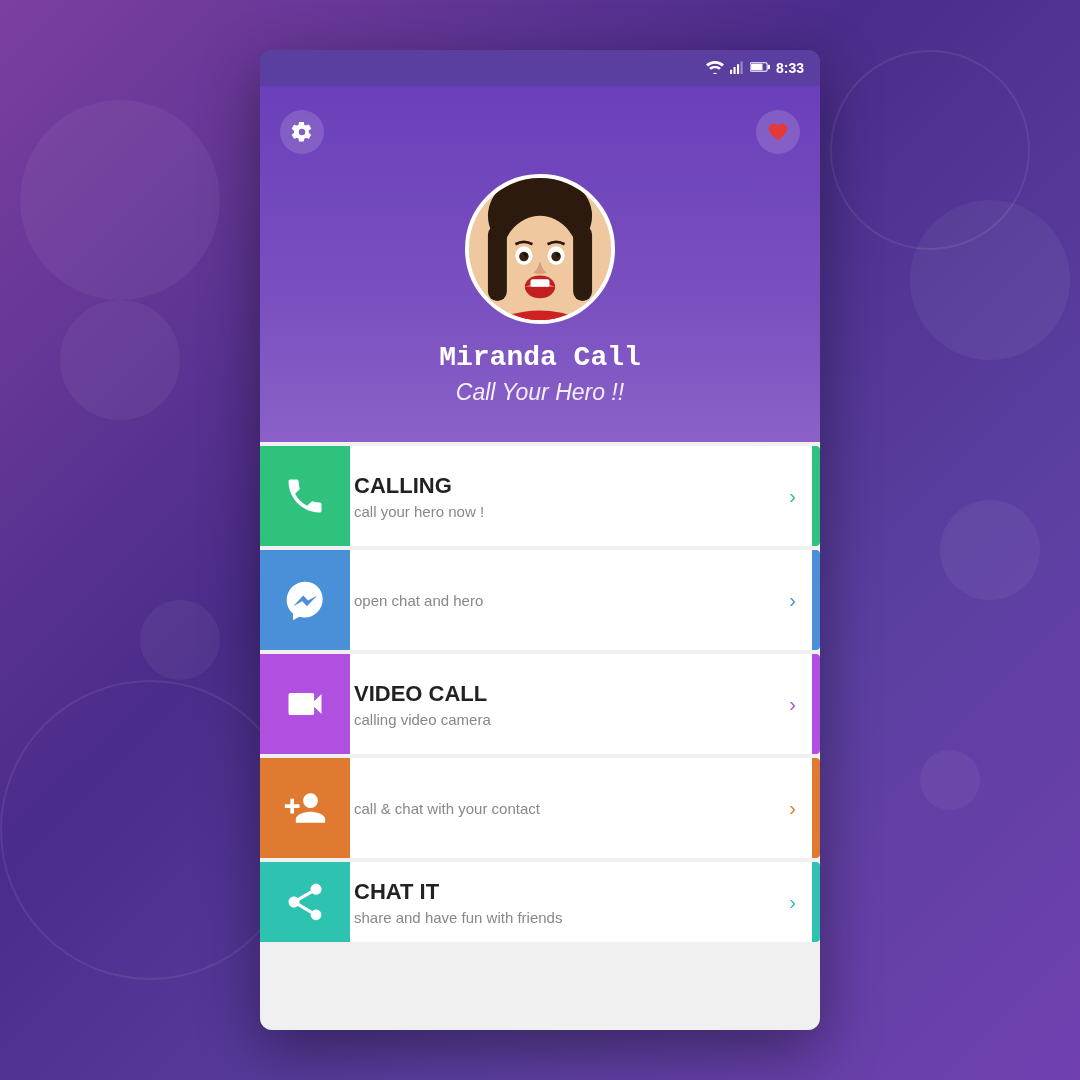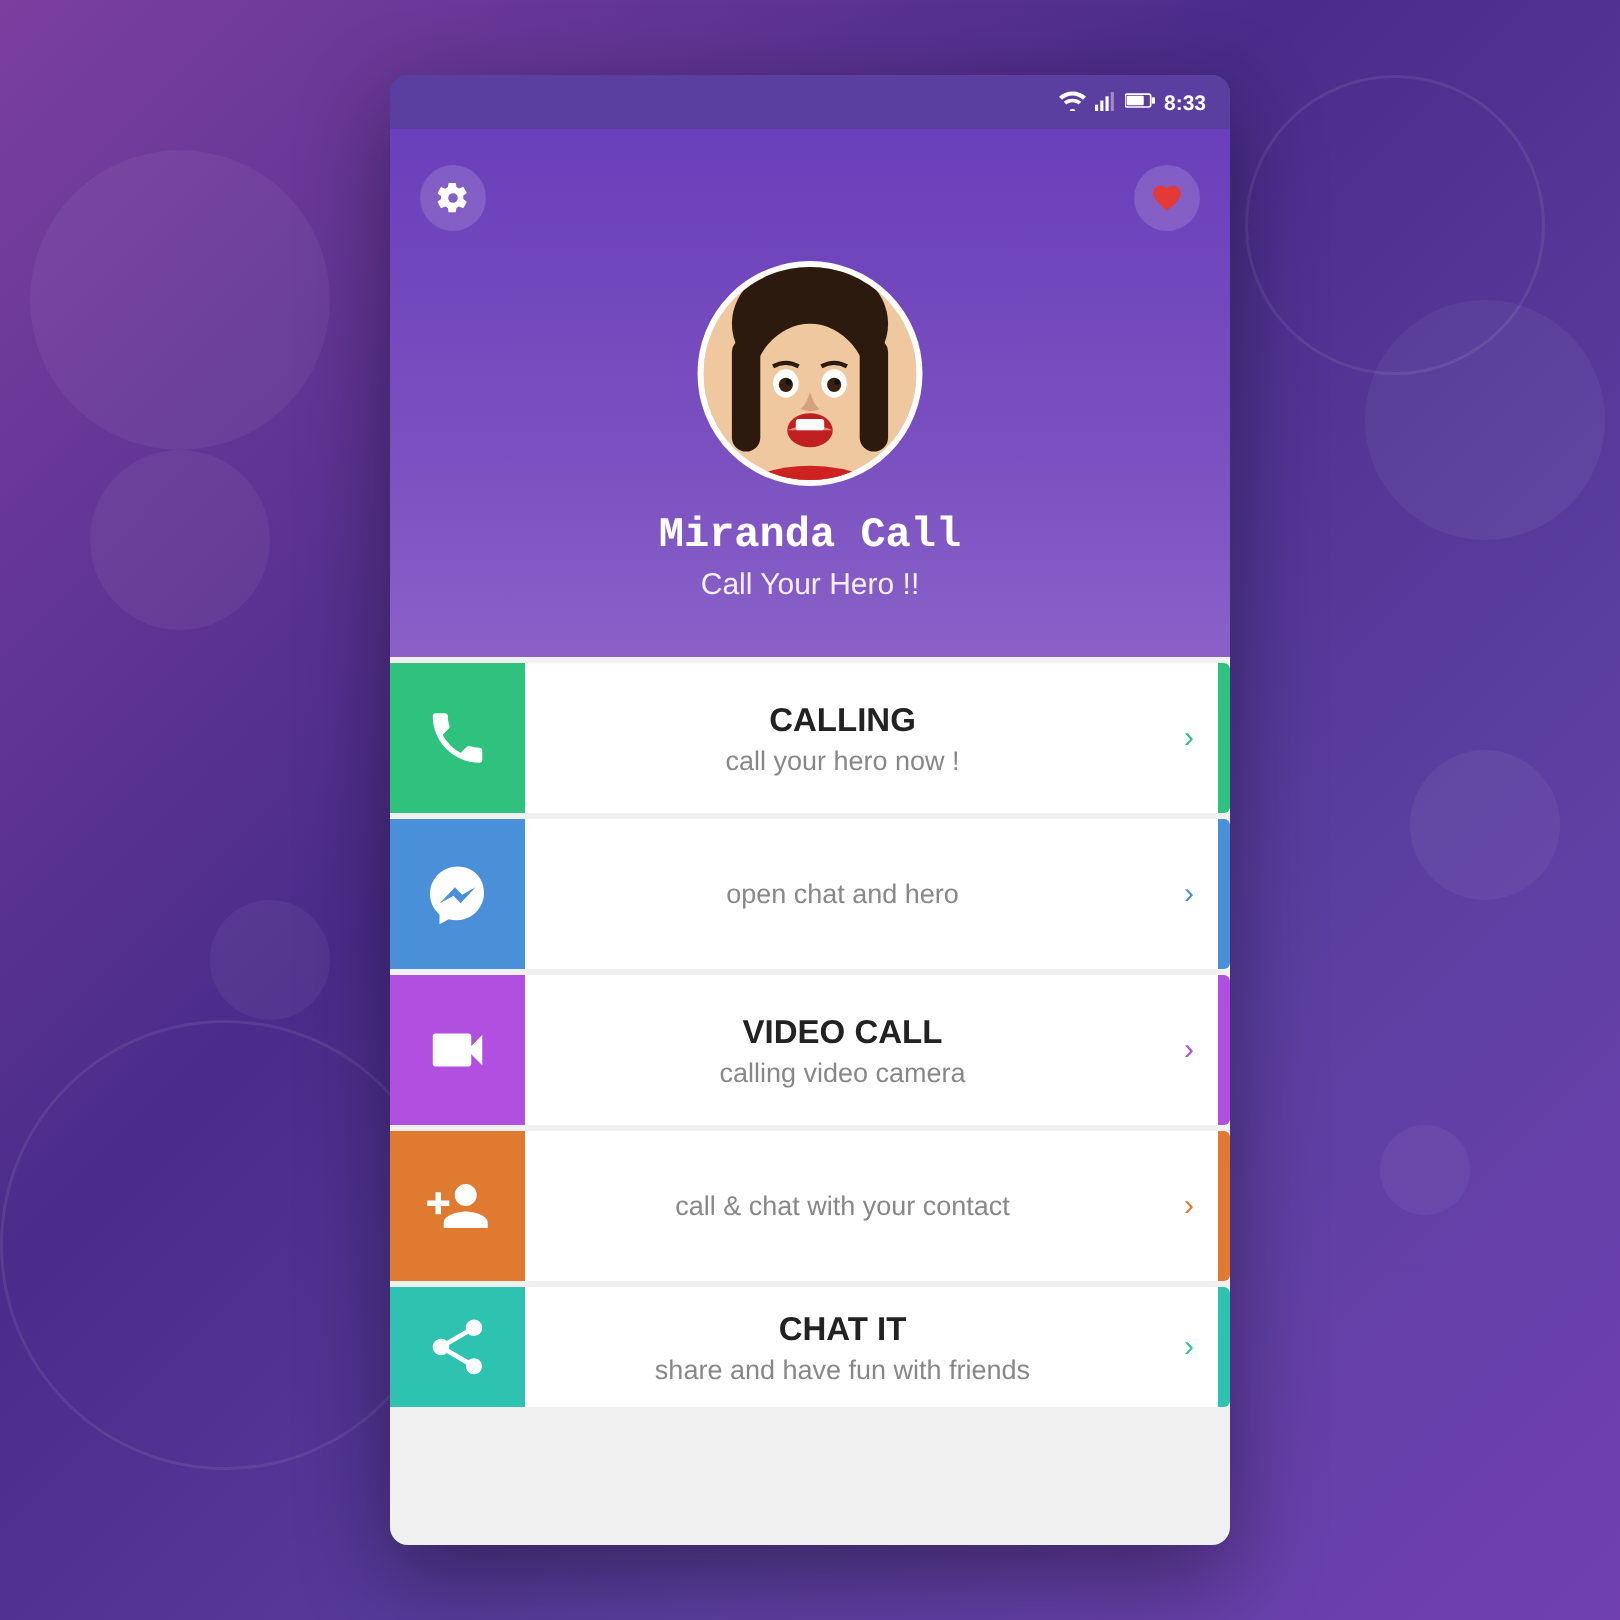--- a/index.html
+++ b/index.html
@@ -119,21 +119,22 @@
 
     .profile-name {
       color: white;
       font-size: 28px;
       font-weight: bold;
       margin-bottom: 6px;
       font-family: Liberation Mono, monospace;
     }
     .profile-tagline {
       color: rgba(255,255,255,0.9);
-      font-size: 20px;
+      font-size: 23px;
+      font-style: italic;
     }
 
     
     .menu-list {
       flex: 1;
       background: #f0f0f0;
       display: flex;
       flex-direction: column;
       gap: 4px;
       padding: 4px 0;
@@ -158,31 +159,30 @@
       align-items: center;
       justify-content: center;
       flex-shrink: 0;
     }
     .menu-item-icon-bg svg {
       width: 44px;
       height: 44px;
     }
     .menu-item-content {
       flex: 1;
-      padding: 0 24px;
-      text-align: center;
+      padding: 0 4px;
     }
     .menu-item-title {
       font-size: 22px;
       font-weight: bold;
       color: #222;
       margin-bottom: 4px;
     }
     .menu-item-subtitle {
-      font-size: 18px;
+      font-size: 15px;
       color: #888;
     }
     .menu-item-arrow {
       padding: 0 16px;
       font-size: 20px;
       color: #888;
     }
     .menu-item-right-accent {
       width: 8px;
       height: 100%;

